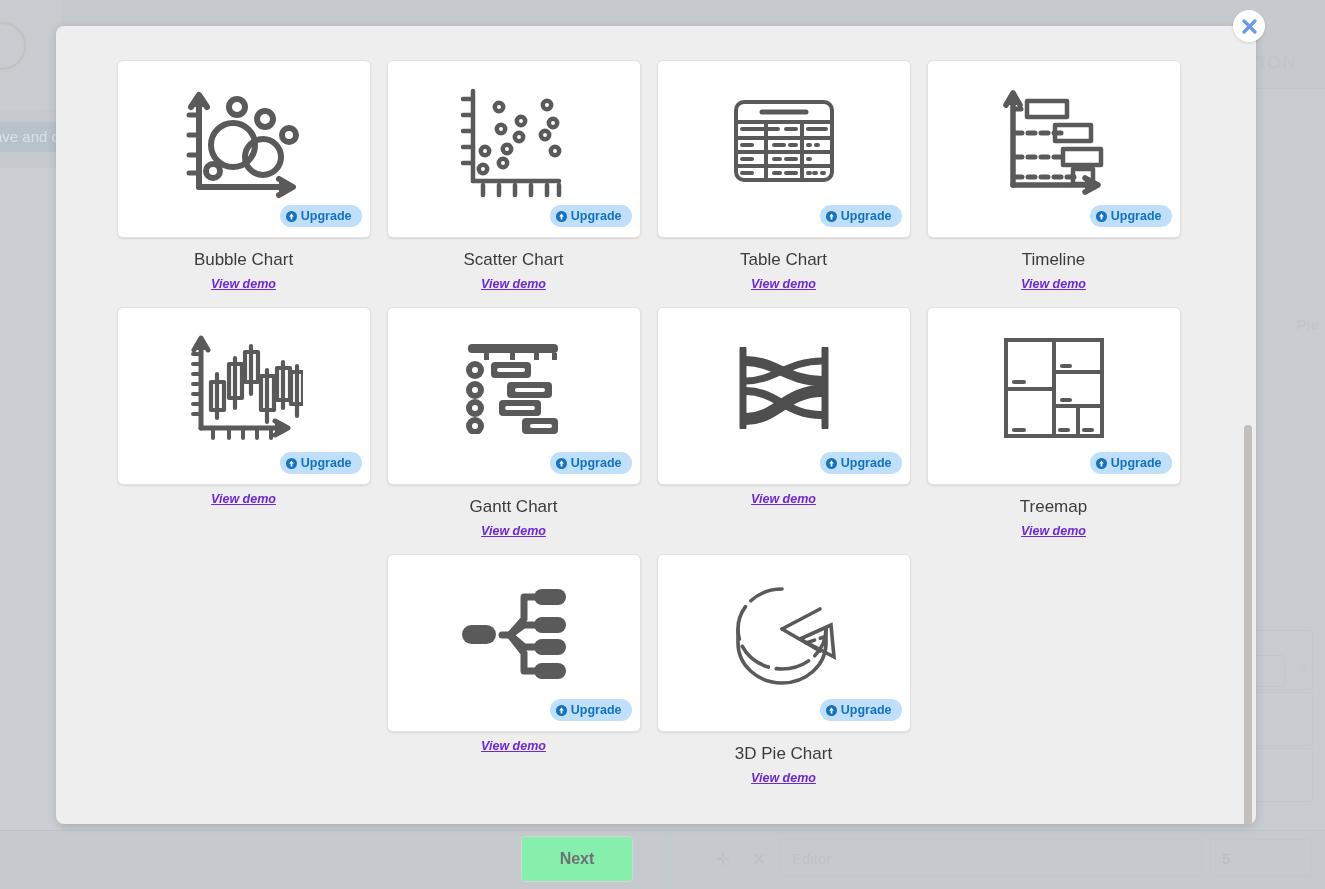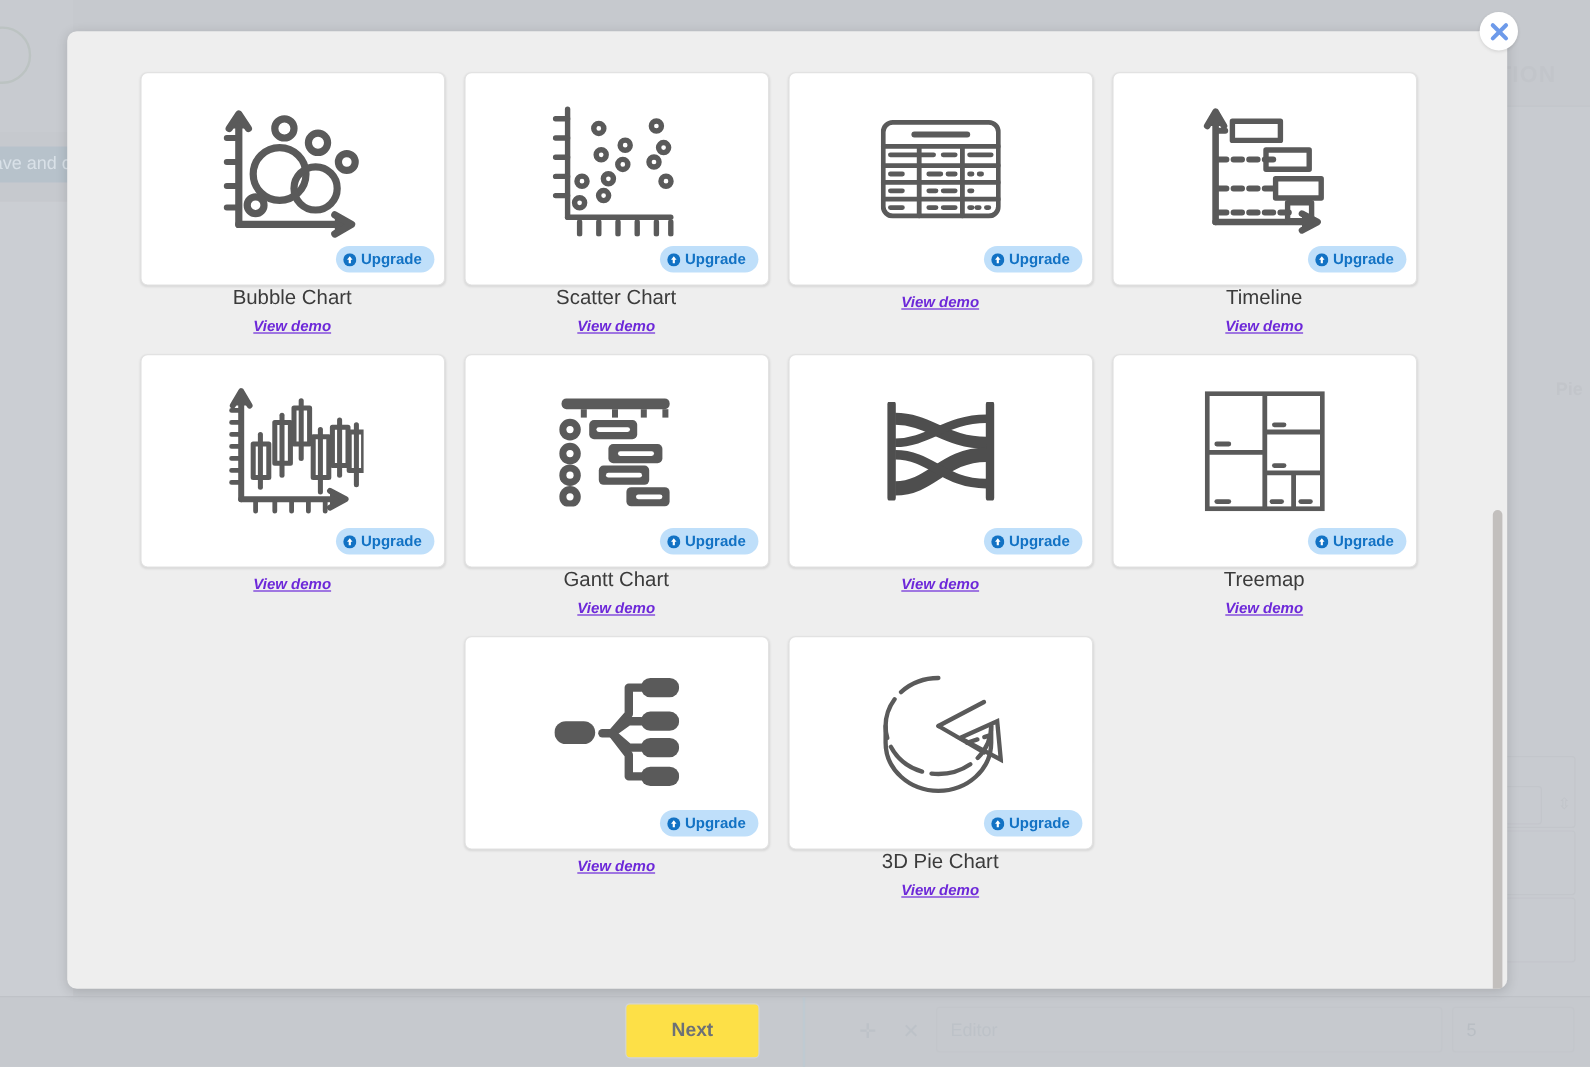--- a/index.html
+++ b/index.html
@@ -110,21 +110,21 @@
   .bg-divider-v {
     position: absolute;
     left: 669px; bottom: 0;
     width: 2px; height: 58px;
     background: #bfcad2;
   }
   .bg-next-btn {
     position: absolute;
     left: 521px; bottom: 7px;
     width: 110px; height: 44px;
-    background: #fde047;
+    background: #86efac;
     border: 1px solid #d2d4d7;
     border-radius: 4px;
     color: #6d7176;
     font-size: 16px;
     font-weight: bold;
     display: flex;
     align-items: center;
     justify-content: center;
   }
   .bg-move-icon {
@@ -240,21 +240,21 @@
     cursor: pointer;
   }
   .upgrade-badge .arrow-circle {
     width: 11px; height: 11px;
     flex: 0 0 11px;
   }
   .card-title {
     text-align: center;
     font-size: 17px;
     color: #3b3b3b;
-    margin-top: 0;
+    margin-top: 12px;
     line-height: 20px;
   }
   .view-demo {
     display: block;
     text-align: center;
     font-size: 12.5px;
     color: #6d28d9;
     font-style: italic;
     font-weight: bold;
     text-decoration: underline;
@@ -419,20 +419,21 @@
             <div class="upgrade-badge">
               <span class="arrow-circle">
                 <svg width="11" height="11" viewBox="0 0 11 11">
                     <circle cx="5.5" cy="5.5" r="5.5" fill="#1272c4"></circle>
                     <path d="M5.5 2.6 L7.8 5.4 H6.4 V8.4 H4.6 V5.4 H3.2 Z" fill="#ffffff"></path>
                   </svg>
               </span>
               <span>Upgrade</span>
             </div>
           </div>
+          <div class="card-title">Table Chart</div>
           <a class="view-demo">View demo</a>
         </div>
       </div>
 
       <div class="cell">
         <div class="card-wrap">
           <div class="card">
             <div class="card-icon">
               <svg width="110" height="108" viewBox="0 0 110 108">
                 <g fill="none" stroke="#5a5a5a" stroke-width="5.5" stroke-linecap="round" stroke-linejoin="round">

